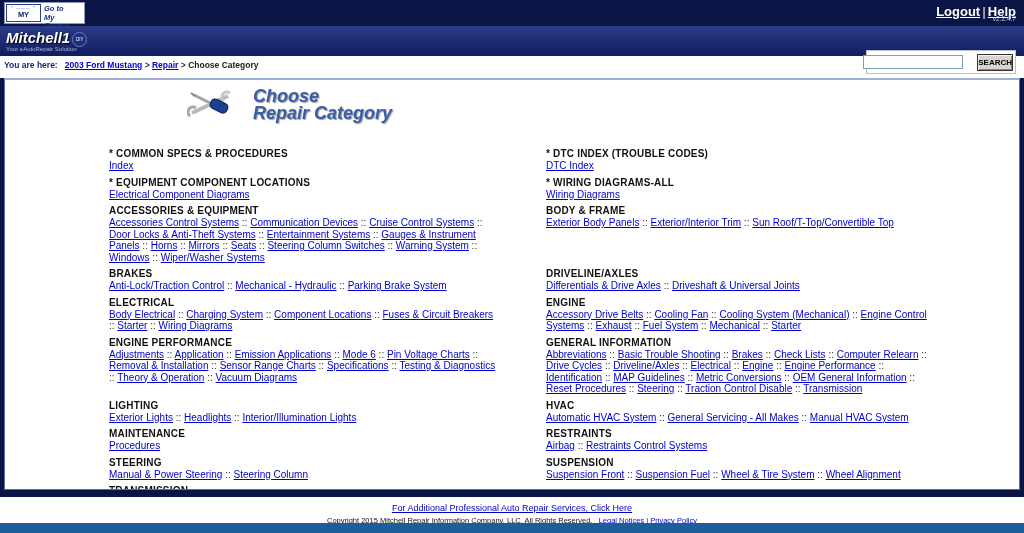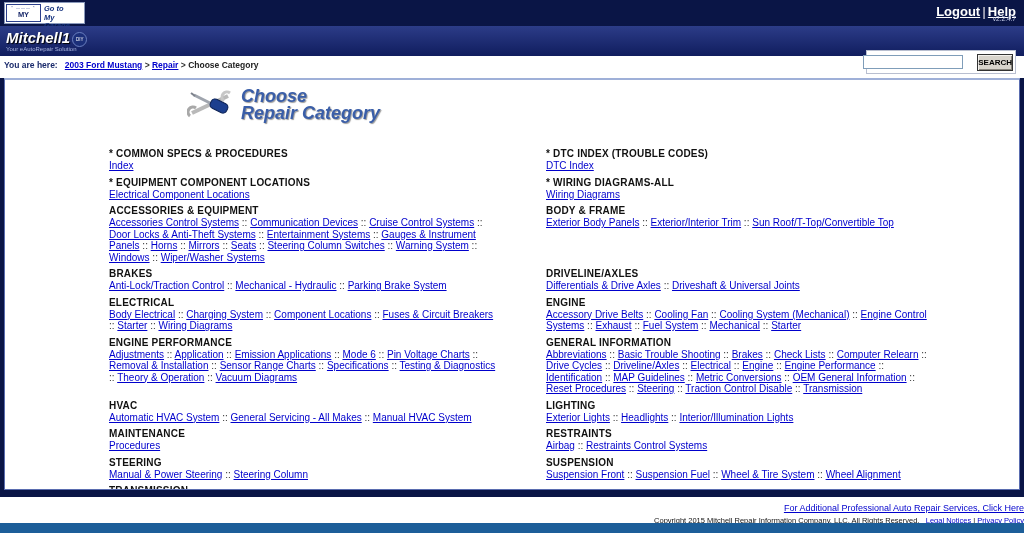--- a/index.html
+++ b/index.html
@@ -43,32 +43,32 @@
   .bc-sep { color:#333; font-weight:bold; }
   .search-box { position:absolute; right:8px; top:-6px; width:150px; height:24px; background:#fff; border:1px solid #b9bfd0; display:flex; align-items:center; justify-content:flex-end; padding:2px; gap:14px; }
   .search-input { width:100px; height:14px; border:1px solid #7f9db9; font-size:9px; padding:0 2px; font-family:"Liberation Sans", sans-serif; }
   .search-btn { width:40px; height:17px; background:#d8d4cc; border:1px solid #333;
     box-shadow:inset 1px 1px 0 #f4f2ee, inset -1px -1px 0 #8a877f;
     font-size:8px; font-weight:bold; color:#000; cursor:pointer; font-family:"Liberation Sans", sans-serif; }
 
   
   .panel { position:absolute; left:4px; right:4px; top:78px; height:412px; background:#fff;
     border:1px solid #5a6db0; border-top:2px solid #9fb0d8; overflow:hidden; }
-  .title-block { display:flex; margin:8px 0 0 182px; align-items:flex-start; gap:8px; }
+  .title-block { display:flex; margin:8px 0 0 182px; align-items:flex-start; gap:20px; }
   .title-text { color:#3a5ea8; font-size:18px; font-weight:bold; font-style:italic; line-height:17px; text-shadow:1px 1px 1px #9a9a9a; }
   .cat-rows { margin:26px 0 0 104px; }
   .cat-row { display:grid; grid-template-columns:392px 396px; column-gap:45px; margin-bottom:5px; }
   .cat-heading { font-size:10px; font-weight:bold; color:#111; line-height:12px; letter-spacing:.2px; }
   .cat-links { font-size:10px; line-height:11.5px; color:#111; }
   .cat-link { color:#0000cc; text-decoration:underline; cursor:pointer; }
   .sep { color:#333; }
 
   
   .footer-navy { position:absolute; left:0; right:0; top:490px; height:7px; background:#0a1546; }
-  .footer-white { position:absolute; left:0; right:0; top:497px; height:26px; background:#fff; text-align:right; }
+  .footer-white { position:absolute; left:0; right:0; top:497px; height:26px; background:#fff; text-align:center; }
   .footer-promo a { font-size:9px; color:#0000cc; text-decoration:underline; cursor:pointer; }
   .footer-copy { font-size:7.5px; color:#111; margin-top:1px; }
   .footer-copy a { color:#0000cc; text-decoration:underline; cursor:pointer; font-weight:normal; }
   .footer-top a { font-size:9px; font-weight:bold; color:#0000cc; text-decoration:underline; cursor:pointer; }
   .footer-blue { position:absolute; left:0; right:0; top:523px; height:10px; background:#1c5e99; }
 </style>
 </head>
 <body>
 
 <div id="page">
@@ -142,21 +142,21 @@
             <div class="cat-links"><a class="cat-link">Index</a></div>
           </div>
           <div class="cat-cell">
             <div class="cat-heading">* DTC INDEX (TROUBLE CODES)</div>
             <div class="cat-links"><a class="cat-link">DTC Index</a></div>
           </div>
         </div>
         <div class="cat-row">
           <div class="cat-cell">
             <div class="cat-heading">* EQUIPMENT COMPONENT LOCATIONS</div>
-            <div class="cat-links"><a class="cat-link">Electrical Component Locations</a></div>
+            <div class="cat-links"><a class="cat-link">Electrical Component Diagrams</a></div>
           </div>
           <div class="cat-cell">
             <div class="cat-heading">* WIRING DIAGRAMS-ALL</div>
             <div class="cat-links"><a class="cat-link">Wiring Diagrams</a></div>
           </div>
         </div>
         <div class="cat-row">
           <div class="cat-cell">
             <div class="cat-heading">ACCESSORIES &amp; EQUIPMENT</div>
             <div class="cat-links"><a class="cat-link">Accessories Control Systems</a><span class="sep"> :: </span><a class="cat-link">Communication Devices</a><span class="sep"> :: </span><a class="cat-link">Cruise Control Systems</a><span class="sep"> :: </span><a class="cat-link">Door Locks &amp; Anti-Theft Systems</a><span class="sep"> :: </span><a class="cat-link">Entertainment Systems</a><span class="sep"> :: </span><a class="cat-link">Gauges &amp; Instrument Panels</a><span class="sep"> :: </span><a class="cat-link">Horns</a><span class="sep"> :: </span><a class="cat-link">Mirrors</a><span class="sep"> :: </span><a class="cat-link">Seats</a><span class="sep"> :: </span><a class="cat-link">Steering Column Switches</a><span class="sep"> :: </span><a class="cat-link">Warning System</a><span class="sep"> :: </span><a class="cat-link">Windows</a><span class="sep"> :: </span><a class="cat-link">Wiper/Washer Systems</a></div>
@@ -191,26 +191,26 @@
             <div class="cat-heading">ENGINE PERFORMANCE</div>
             <div class="cat-links"><a class="cat-link">Adjustments</a><span class="sep"> :: </span><a class="cat-link">Application</a><span class="sep"> :: </span><a class="cat-link">Emission Applications</a><span class="sep"> :: </span><a class="cat-link">Mode 6</a><span class="sep"> :: </span><a class="cat-link">Pin Voltage Charts</a><span class="sep"> :: </span><a class="cat-link">Removal &amp; Installation</a><span class="sep"> :: </span><a class="cat-link">Sensor Range Charts</a><span class="sep"> :: </span><a class="cat-link">Specifications</a><span class="sep"> :: </span><a class="cat-link">Testing &amp; Diagnostics</a><span class="sep"> :: </span><a class="cat-link">Theory &amp; Operation</a><span class="sep"> :: </span><a class="cat-link">Vacuum Diagrams</a></div>
           </div>
           <div class="cat-cell">
             <div class="cat-heading">GENERAL INFORMATION</div>
             <div class="cat-links"><a class="cat-link">Abbreviations</a><span class="sep"> :: </span><a class="cat-link">Basic Trouble Shooting</a><span class="sep"> :: </span><a class="cat-link">Brakes</a><span class="sep"> :: </span><a class="cat-link">Check Lists</a><span class="sep"> :: </span><a class="cat-link">Computer Relearn</a><span class="sep"> :: </span><a class="cat-link">Drive Cycles</a><span class="sep"> :: </span><a class="cat-link">Driveline/Axles</a><span class="sep"> :: </span><a class="cat-link">Electrical</a><span class="sep"> :: </span><a class="cat-link">Engine</a><span class="sep"> :: </span><a class="cat-link">Engine Performance</a><span class="sep"> :: </span><a class="cat-link">Identification</a><span class="sep"> :: </span><a class="cat-link">MAP Guidelines</a><span class="sep"> :: </span><a class="cat-link">Metric Conversions</a><span class="sep"> :: </span><a class="cat-link">OEM General Information</a><span class="sep"> :: </span><a class="cat-link">Reset Procedures</a><span class="sep"> :: </span><a class="cat-link">Steering</a><span class="sep"> :: </span><a class="cat-link">Traction Control Disable</a><span class="sep"> :: </span><a class="cat-link">Transmission</a></div>
           </div>
         </div>
         <div class="cat-row">
           <div class="cat-cell">
+            <div class="cat-heading">LIGHTING</div>
+            <div class="cat-links"><a class="cat-link">Exterior Lights</a><span class="sep"> :: </span><a class="cat-link">Headlights</a><span class="sep"> :: </span><a class="cat-link">Interior/Illumination Lights</a></div>
+          </div>
+          <div class="cat-cell">
             <div class="cat-heading">HVAC</div>
             <div class="cat-links"><a class="cat-link">Automatic HVAC System</a><span class="sep"> :: </span><a class="cat-link">General Servicing - All Makes</a><span class="sep"> :: </span><a class="cat-link">Manual HVAC System</a></div>
-          </div>
-          <div class="cat-cell">
-            <div class="cat-heading">LIGHTING</div>
-            <div class="cat-links"><a class="cat-link">Exterior Lights</a><span class="sep"> :: </span><a class="cat-link">Headlights</a><span class="sep"> :: </span><a class="cat-link">Interior/Illumination Lights</a></div>
           </div>
         </div>
         <div class="cat-row">
           <div class="cat-cell">
             <div class="cat-heading">MAINTENANCE</div>
             <div class="cat-links"><a class="cat-link">Procedures</a></div>
           </div>
           <div class="cat-cell">
             <div class="cat-heading">RESTRAINTS</div>
             <div class="cat-links"><a class="cat-link">Airbag</a><span class="sep"> :: </span><a class="cat-link">Restraints Control Systems</a></div>

